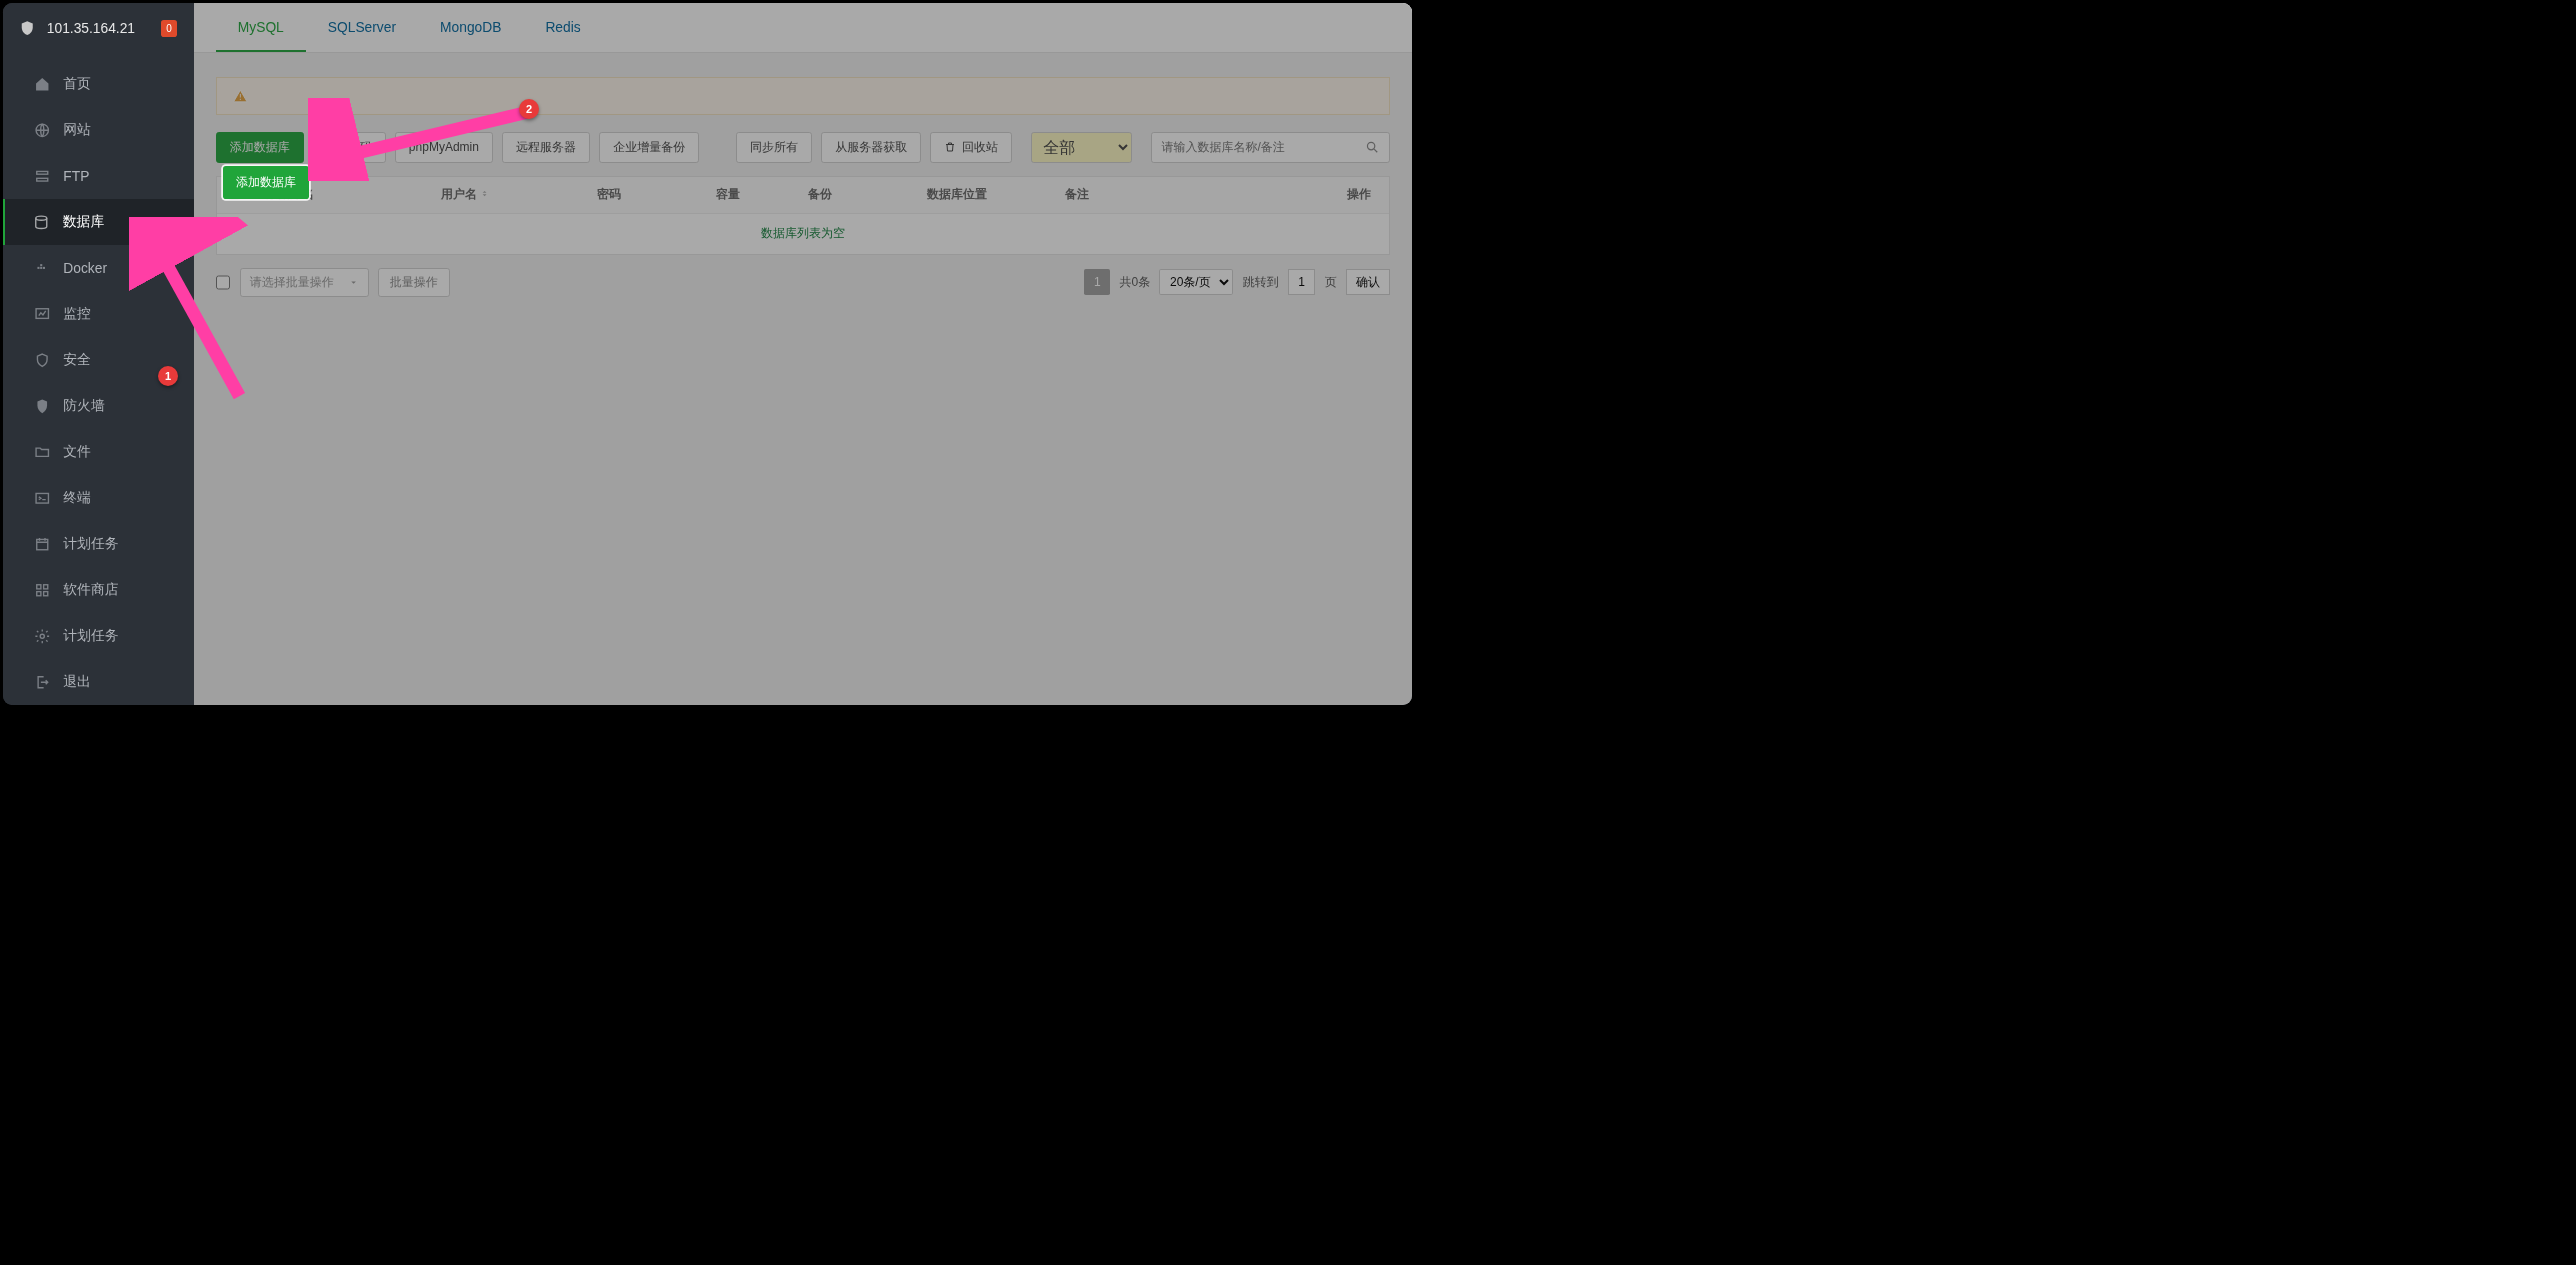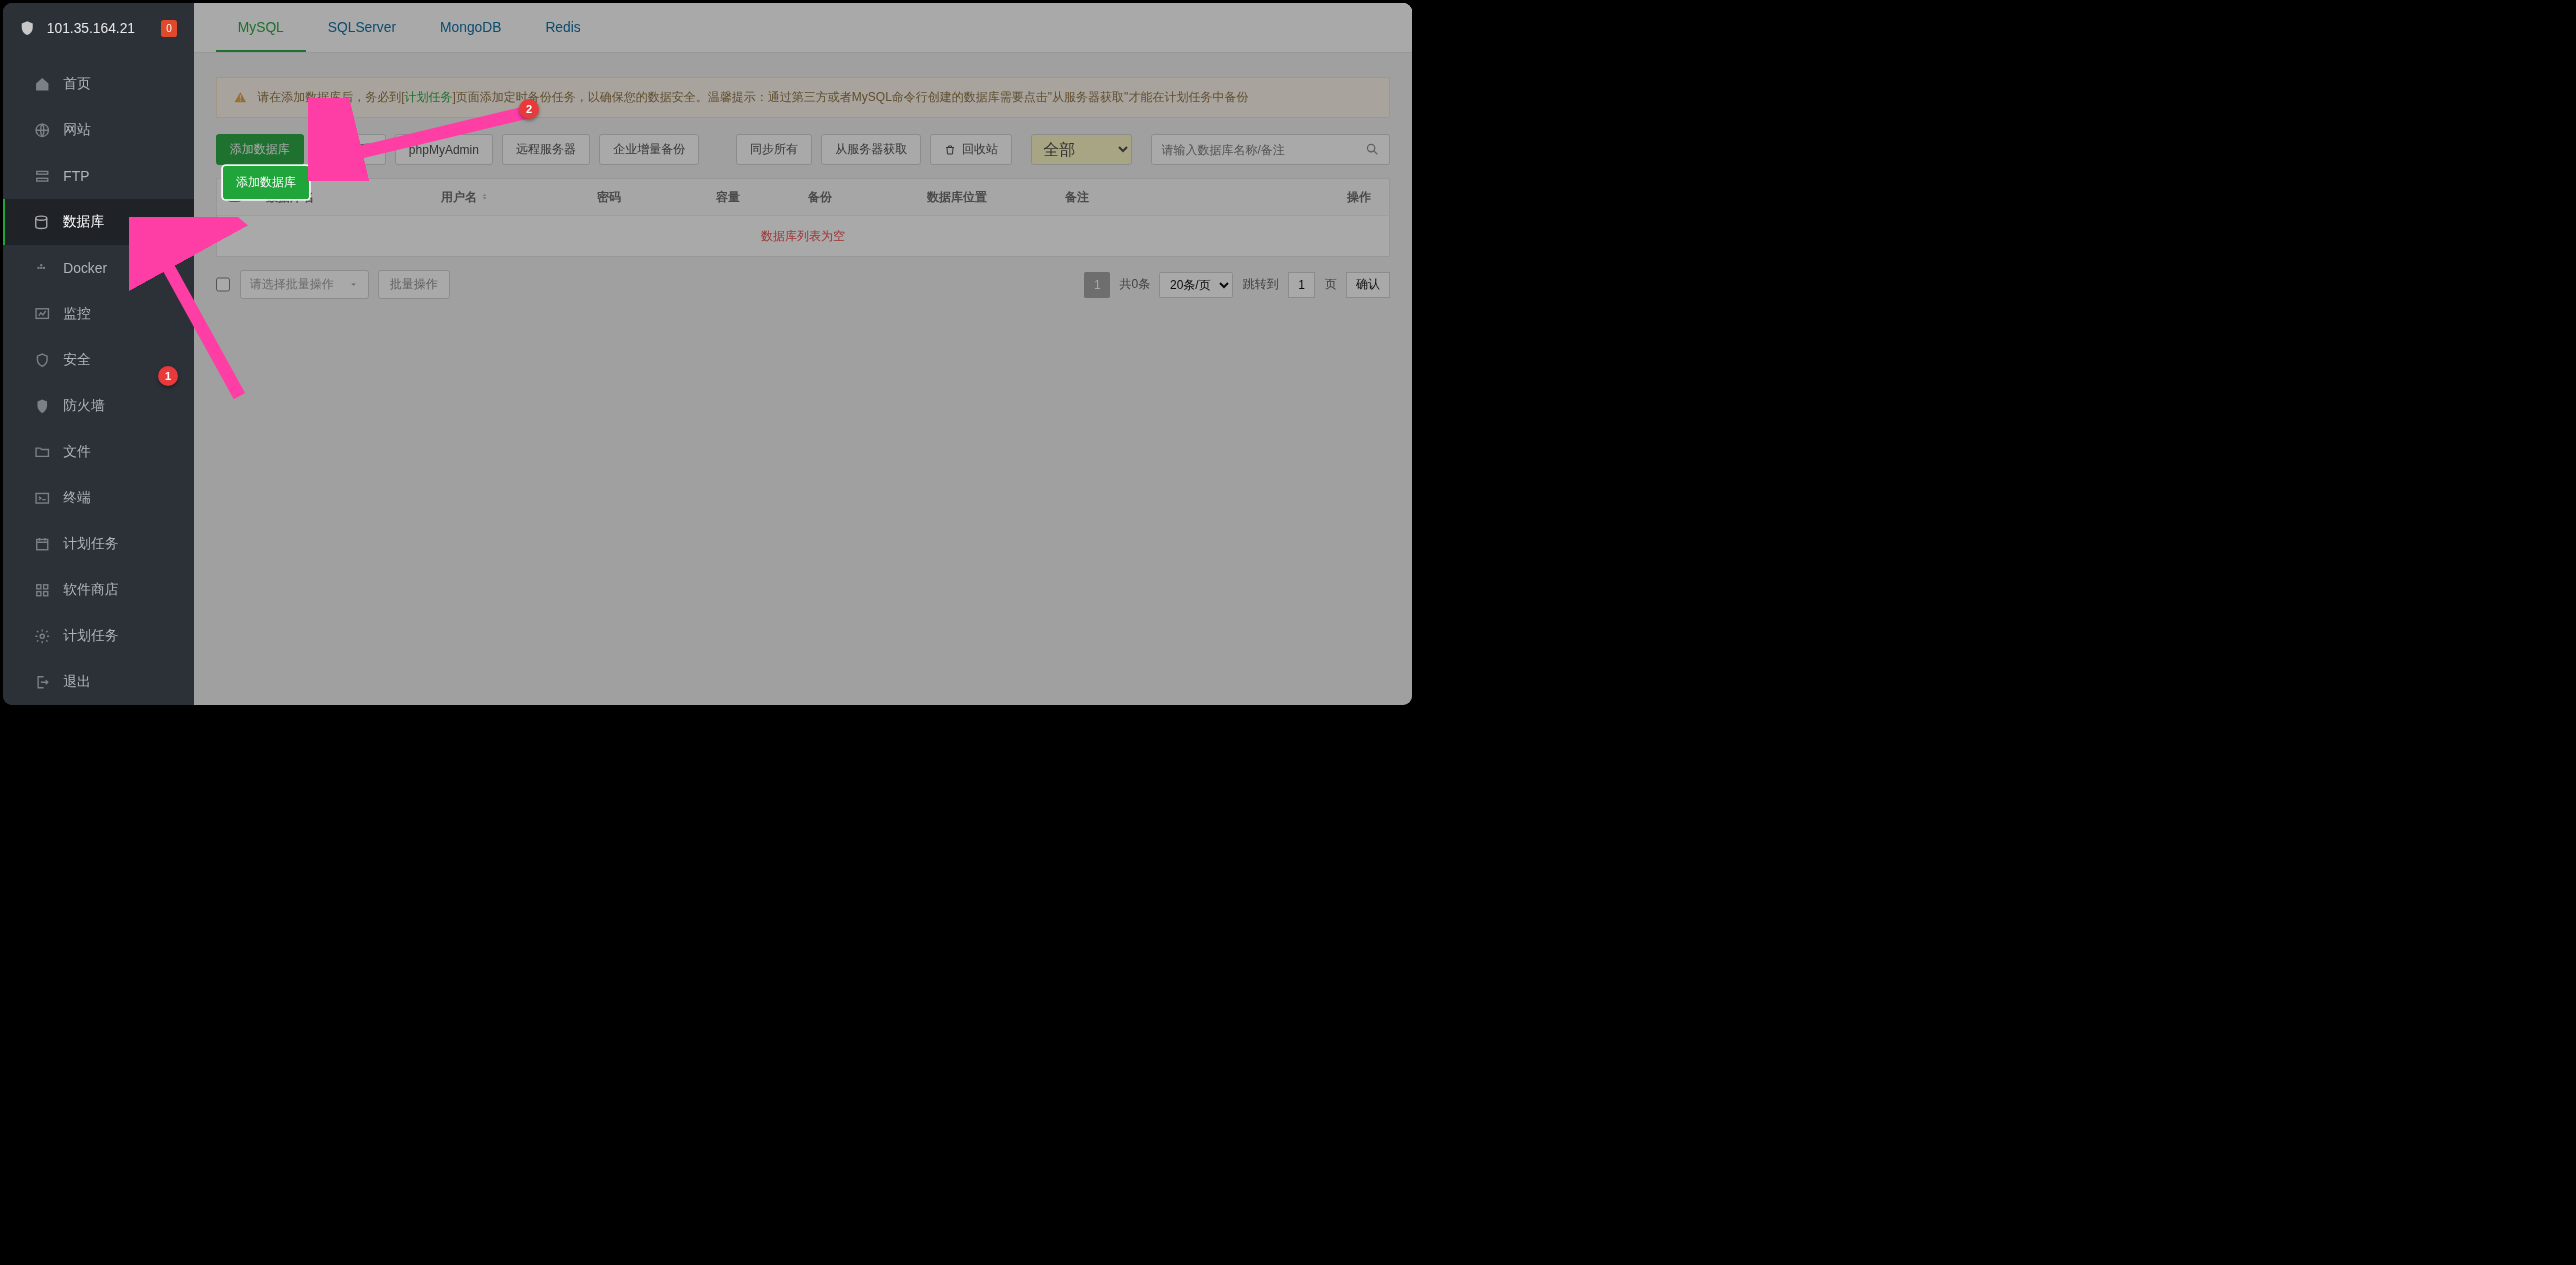--- a/index.html
+++ b/index.html
@@ -145,21 +145,21 @@
   border: 0.9px solid #e4e4e4;
   background: #fff;
 }
 .tbl-head {
   display: flex; align-items: center; height: 37px; background: #fafafa;
   border-bottom: 0.9px solid #eee; font-size: 12px; color: #666; padding: 0 11px;
 }
 .th-check { width: 31px; }
 .th { padding: 0 7.3px; font-weight: bold; }
 .tbl-empty { height: 40px; display: flex; align-items: center; justify-content: center;
-  font-size: 12px; color: #ef4444; }
+  font-size: 12px; color: #15803d; }
 
 .footer {
   display: flex; align-items: center; gap: 9.2px; margin: 13px 22px; font-size: 12px; color: #555;
 }
 .footer .chk { width: 14.7px; height: 14.7px; }
 .batch-select { height: 29px; width: 129px; border: 0.9px solid #d0d0d0; border-radius: 2.8px;
   display: flex; align-items: center; justify-content: space-between; padding: 0 9.2px;
   color: #999; font-size: 12px; background: #fff; }
 .batch-btn { height: 29px; padding: 0 11px; border: 0.9px solid #d0d0d0; border-radius: 2.8px;
   background: #fff; color: #888; font-size: 12px; }
@@ -315,23 +315,20 @@
         <div class="tab active">MySQL</div>
         <div class="tab">SQLServer</div>
         <div class="tab">MongoDB</div>
         <div class="tab">Redis</div>
       </div>
 
       <div class="alert">
         <svg class="warn-icon" width="14.7" height="14.7" viewBox="0 0 24 24" fill="#e6a23c">
             <path d="M12 2L1 21h22L12 2zm0 6v6m0 2v2" stroke="#fff" stroke-width="1.5"></path>
           </svg>
-        <span>
-          <span>请在添加数据库后，务必到[</span><a>计划任务</a><span>]页面添加定时备份任务，以确保您的数据安全。温馨提示：通过第三方或者MySQL命令行创建的数据库需要点击"从服务器获取"才能在计划任务中备份</span>
-        </span>
       </div>
 
       <div class="toolbar">
         <button class="btn primary">添加数据库</button>
         <button class="btn">root密码</button>
         <button class="btn">phpMyAdmin</button>
         <button class="btn">远程服务器</button>
         <button class="btn">企业增量备份</button>
         <div class="toolbar-gap"></div>
         <button class="btn">同步所有</button>

